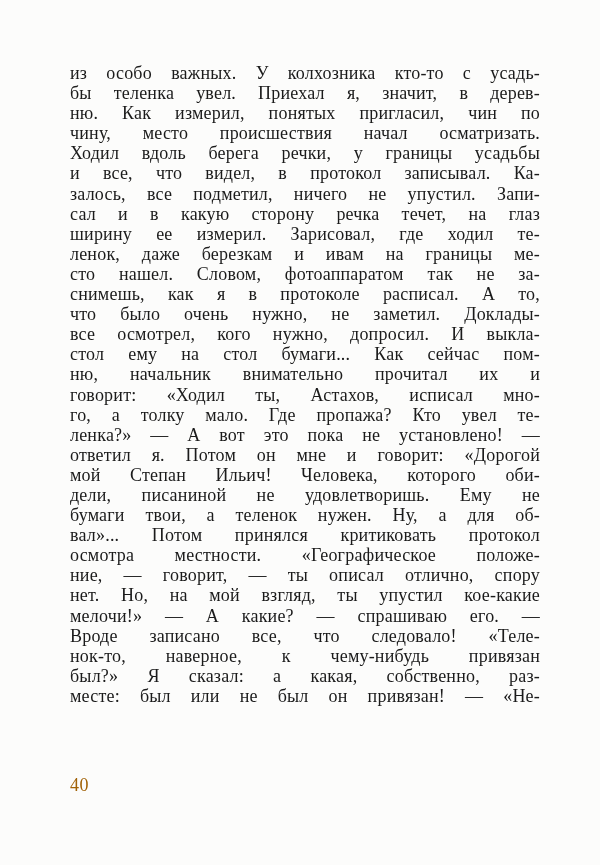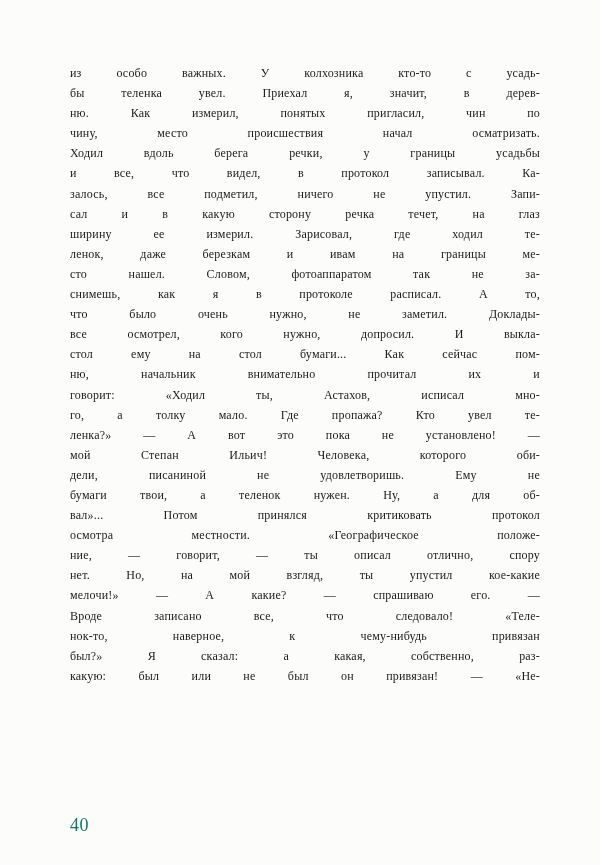--- a/index.html
+++ b/index.html
@@ -20,39 +20,38 @@
     inset: 0;
     background: #fcfcfb;
   }
   .text-block {
     position: absolute;
     left: 70px;
     top: 63px;
     width: 470px;
   }
   .line {
-    font-size: 12px;
+    font-size: 18px;
     line-height: 20.1px;
     letter-spacing: 0.2px;
     text-align: justify;
     text-align-last: justify;
     text-justify: inter-word;
     white-space: normal;
     overflow: hidden;
     height: 20.1px;
   }
   .page-number {
     position: absolute;
     left: 70px;
     top: 775px;
     font-size: 18px;
     line-height: 20px;
     letter-spacing: 0.5px;
-    color: #0f766e;
-    margin-top: 40px;
+    color: #a16207;
   }
 </style>
 </head>
 <body>
 
 <div class="page">
   <div class="text-block">
     <div class="line">из особо важных. У колхозника кто-то с усадь-</div>
     <div class="line">бы теленка увел. Приехал я, значит, в дерев-</div>
     <div class="line">ню. Как измерил, понятых пригласил, чин по</div>
@@ -65,27 +64,28 @@
     <div class="line">ленок, даже березкам и ивам на границы ме-</div>
     <div class="line">сто нашел. Словом, фотоаппаратом так не за-</div>
     <div class="line">снимешь, как я в протоколе расписал. А то,</div>
     <div class="line">что было очень нужно, не заметил. Доклады-</div>
     <div class="line">все осмотрел, кого нужно, допросил. И выкла-</div>
     <div class="line">стол ему на стол бумаги... Как сейчас пом-</div>
     <div class="line">ню, начальник внимательно прочитал их и</div>
     <div class="line">говорит: «Ходил ты, Астахов, исписал мно-</div>
     <div class="line">го, а толку мало. Где пропажа? Кто увел те-</div>
     <div class="line">ленка?» — А вот это пока не установлено! —</div>
+    <div class="line">ответил я. Потом он мне и говорит: «Дорогой</div>
     <div class="line">мой Степан Ильич! Человека, которого оби-</div>
     <div class="line">дели, писаниной не удовлетворишь. Ему не</div>
     <div class="line">бумаги твои, а теленок нужен. Ну, а для об-</div>
     <div class="line">вал»... Потом принялся критиковать протокол</div>
     <div class="line">осмотра местности. «Географическое положе-</div>
     <div class="line">ние, — говорит, — ты описал отлично, спору</div>
     <div class="line">нет. Но, на мой взгляд, ты упустил кое-какие</div>
     <div class="line">мелочи!» — А какие? — спрашиваю его. —</div>
     <div class="line">Вроде записано все, что следовало! «Теле-</div>
     <div class="line">нок-то, наверное, к чему-нибудь привязан</div>
     <div class="line">был?» Я сказал: а какая, собственно, раз-</div>
-    <div class="line">какую: был или не был он привязан! — «Не-</div>
+    <div class="line">месте: был или не был он привязан! — «Не-</div>
   </div>
   <div class="page-number">40</div>
 </div>
 
 </body></html>

